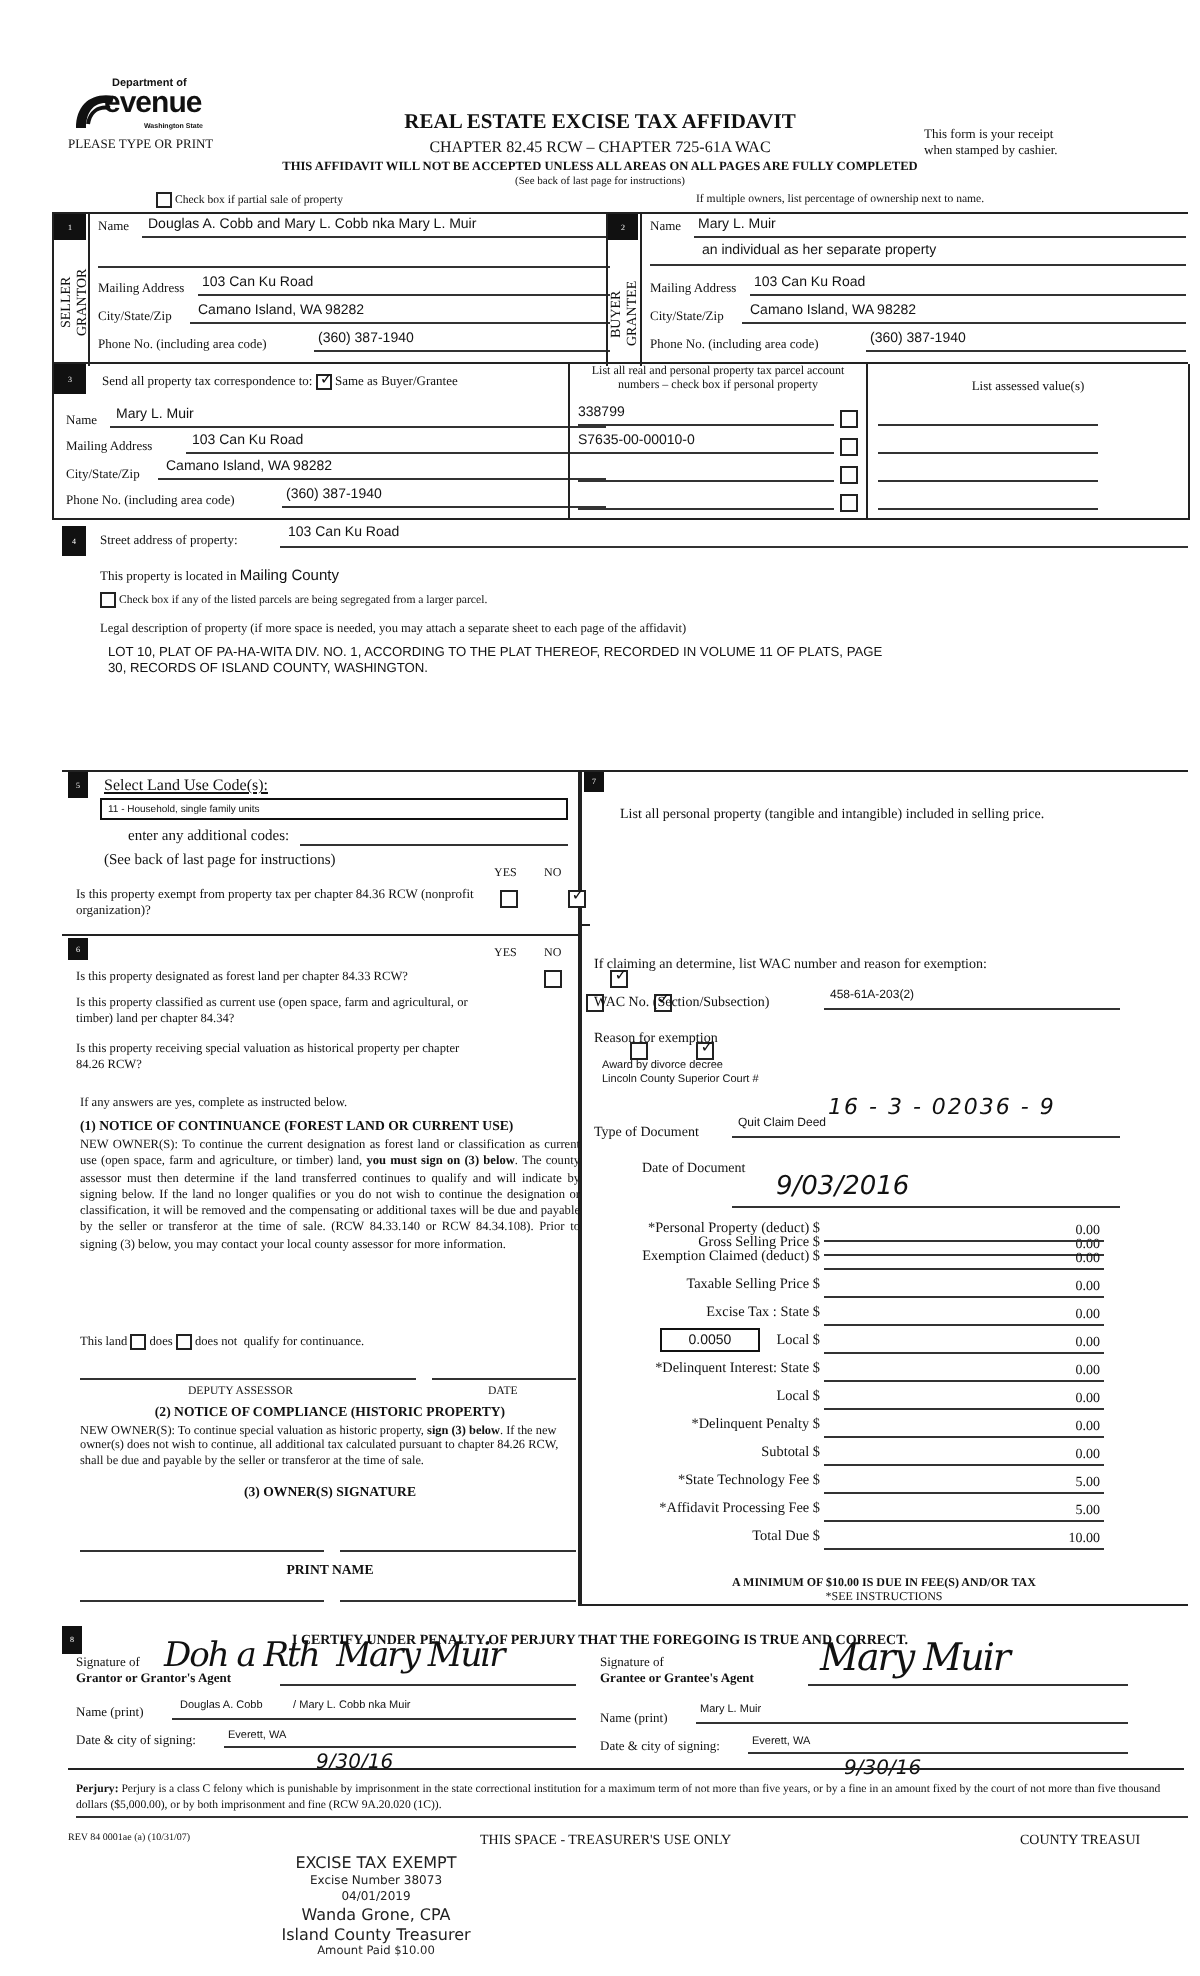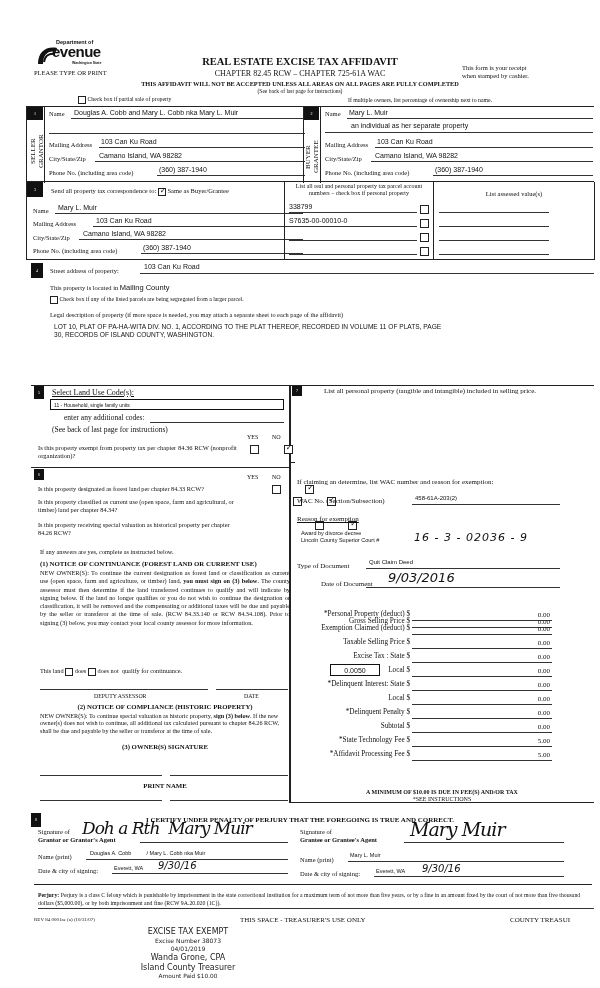--- a/index.html
+++ b/index.html
@@ -1,20 +1,20 @@
 <!DOCTYPE html>
 <html><head>
 <meta charset="utf-8">
 <style>
   * { box-sizing: border-box; margin: 0; padding: 0; }
   html, body { width: 600px; height: 988px; background: #fff; overflow: hidden; }
   body { position: relative; font-family: "Liberation Serif", serif; color: #111; font-size: 7px; }
   .abs { position: absolute; }
   .sans { font-family: "Liberation Sans", sans-serif; }
-  .hand { font-family: "DejaVu Sans", sans-serif; font-style: italic; font-weight: 300; }
+  .hand { font-family: "DejaVu Sans", sans-serif; font-style: italic; font-weight: 300; margin-top: 16px; }
   .blk { background: #111; color: #fff; font-size: 4px; text-align: center; }
   .line { border-bottom: 1px solid #333; }
   .cb { width: 9px; height: 9px; border: 1px solid #222; background: #fff; display: inline-block; position: relative; vertical-align: middle; }
   .cb.checked::after { content: "✓"; position: absolute; left: 1px; top: -3px; font-size: 8px; font-family: "DejaVu Sans", sans-serif; color: #111; }
   .fv { font-family: "Liberation Sans", sans-serif; font-size: 7px; }
   .box { border: 1px solid #333; }
   .vert { writing-mode: vertical-rl; transform: rotate(180deg); font-size: 7px; text-align: center; line-height: 8px; }
   .bold { font-weight: bold; }
   .center { text-align: center; }
   .money-row { position: absolute; left: 0; width: 310px; height: 13px; }
@@ -229,27 +229,27 @@
 <div class="abs bold center" style="left:40px;top:743px;width:250px;font-size:6.8px;">(3)  OWNER(S) SIGNATURE</div>
 <div class="abs line" style="left:40px;top:768px;width:122px;height:8px;"></div>
 <div class="abs line" style="left:170px;top:768px;width:118px;height:8px;"></div>
 <div class="abs bold center" style="left:40px;top:782px;width:250px;font-size:6.8px;">PRINT NAME</div>
 <div class="abs line" style="left:40px;top:800px;width:122px;height:1px;"></div>
 <div class="abs line" style="left:170px;top:800px;width:118px;height:1px;"></div>
 
 
 <div class="abs" style="left:291px;top:385px;width:303px;height:418px;border-top:1px solid #222;border-bottom:1px solid #222;"></div>
 <div class="abs blk" style="left:292px;top:386px;width:10px;height:10px;line-height:10px;">7</div>
-<div class="abs" style="left:310px;top:386px;width:250px;font-size:7px;line-height:11px;margin-left:14px;">List all  personal property (tangible and intangible) included in selling price.</div>
+<div class="abs" style="left:310px;top:402px;width:250px;font-size:7px;line-height:11px;">List all  personal property (tangible and intangible) included in selling price.</div>
 <div class="abs" style="left:291px;top:462px;width:4px;height:1px;background:#222;"></div>
 
 <div class="abs" style="left:297px;top:478px;font-size:7px;white-space:nowrap;">If claiming an determine, list WAC number and reason for exemption:</div>
 <div class="abs" style="left:297px;top:497px;font-size:7px;white-space:nowrap;">WAC No. (Section/Subsection)</div>
 <div class="abs line fv" style="left:412px;top:495px;width:148px;height:10px;font-size:6px;padding-left:3px;">458-61A-203(2)</div>
-<div class="abs" style="left:297px;top:515px;font-size:7px;text-decoration:underline;">Reason for exemption</div>
+<div class="abs" style="left:297px;top:515px;font-size:7px;">Reason for exemption</div>
 <div class="abs sans" style="left:301px;top:530px;font-size:5.5px;">Award by divorce decree</div>
 <div class="abs sans" style="left:301px;top:537px;font-size:5.5px;">Lincoln County Superior Court #</div>
 <div class="abs hand" style="left:414px;top:531px;font-size:11px;letter-spacing:1px;">16 - 3 - 02036 - 9</div>
 <div class="abs" style="left:297px;top:562px;font-size:7px;">Type of Document</div>
 <div class="abs line fv" style="left:366px;top:559px;width:194px;height:10px;font-size:6px;padding-left:3px;">Quit Claim Deed</div>
 <div class="abs" style="left:297px;top:580px;font-size:7px;padding-left:24px;">Date of Document</div>
 <div class="abs line hand" style="left:366px;top:570px;width:194px;height:18px;font-size:13px;padding-left:22px;">9/03/2016</div>
 
 
 <div class="abs" style="left:290px;top:596px;width:310px;height:190px;">
@@ -319,20 +319,26 @@
       <span class="dl">
         <span>5.00</span>
       </span>
     </div>
   <div class="money-row" style="top:154px;">
       <span class="lbl">*Affidavit Processing Fee $</span>
       <span class="dl">
         <span>5.00</span>
       </span>
     </div>
+  <div class="money-row" style="top:168px;">
+      <span class="lbl">Total Due $</span>
+      <span class="dl">
+        <span>10.00</span>
+      </span>
+    </div>
 </div>
 <div class="abs bold center" style="left:292px;top:789px;width:300px;font-size:6px;">A MINIMUM OF $10.00 IS DUE IN FEE(S) AND/OR TAX</div>
 <div class="abs center" style="left:292px;top:796px;width:300px;font-size:6px;">*SEE INSTRUCTIONS</div>
 
 
 <div class="abs blk" style="left:31px;top:813px;width:10px;height:14px;line-height:14px;">8</div>
 <div class="abs bold center" style="left:60px;top:816px;width:480px;font-size:7px;">I CERTIFY UNDER PENALTY OF PERJURY THAT THE FOREGOING IS TRUE AND CORRECT.</div>
 
 <div class="abs" style="left:38px;top:828px;font-size:6.5px;line-height:8px;">
   <span>Signature of</span><br><b>Grantor or Grantor's Agent</b>

